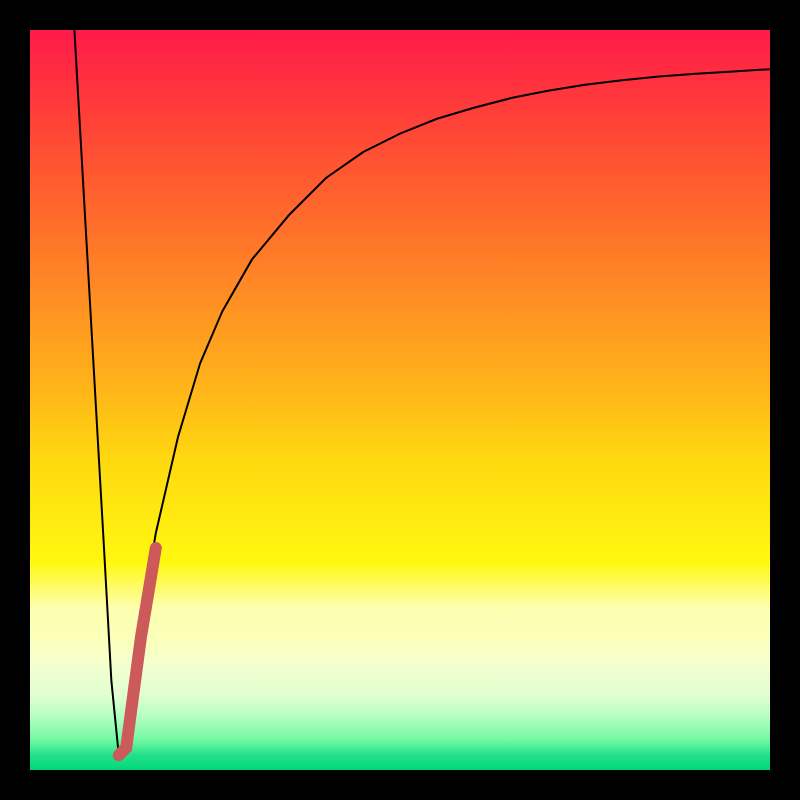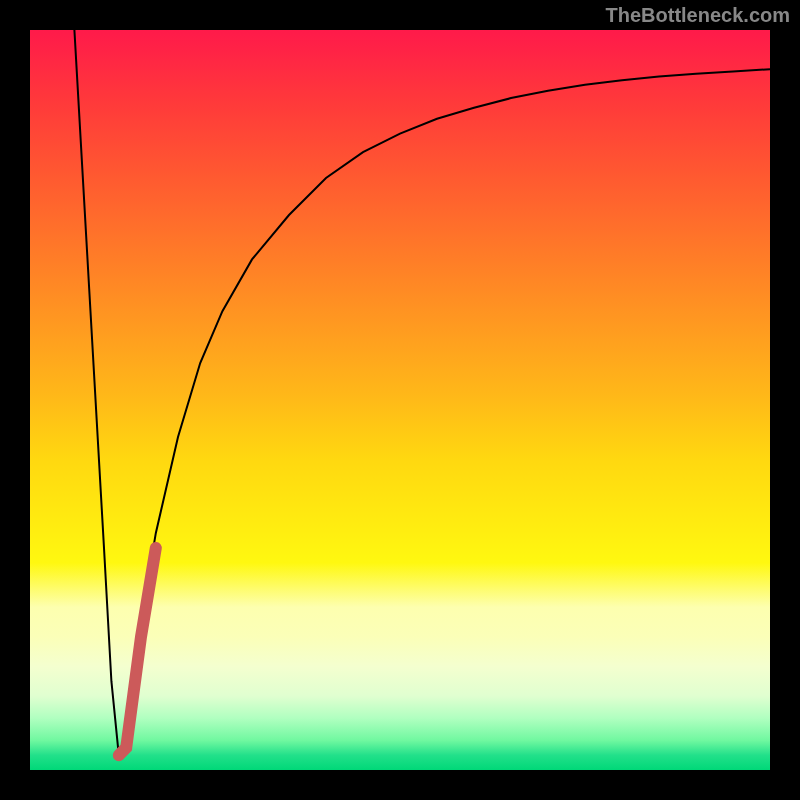--- a/index.html
+++ b/index.html
@@ -67,14 +67,13 @@
 <body>
 
 <div class="frame">
   <div class="plot-area">
     <div class="gradient"></div>
     <svg class="svg-layer" viewBox="0 0 740 740" preserveAspectRatio="none">
       <path id="series-0" fill="none" stroke="#000000" stroke-width="2" d="M44.4 0.0 L59.2 259.0 L74.0 518.0 L81.4 651.2 L88.8 725.2 L96.2 703.0 L103.6 651.2 L111.0 592.0 L125.8 503.2 L148.0 407.0 L170.2 333.0 L192.4 281.2 L222.0 229.4 L259.0 185.0 L296.0 148.0 L333.0 122.1 L370.0 103.6 L407.0 88.8 L444.0 77.7 L481.0 68.1 L518.0 60.7 L555.0 54.8 L592.0 50.3 L629.0 46.6 L666.0 43.7 L703.0 41.4 L740.0 39.2"></path>
       <path id="series-1" fill="none" stroke="#cc5a5a" stroke-width="12" stroke-linecap="round" d="M88.8 725.2 L96.2 717.8 L111.0 606.8 L125.8 518.0"></path>
     </svg>
   </div>
-  <div class="watermark">TheBottleneck.com</div>
 </div>
 
 </body></html>

